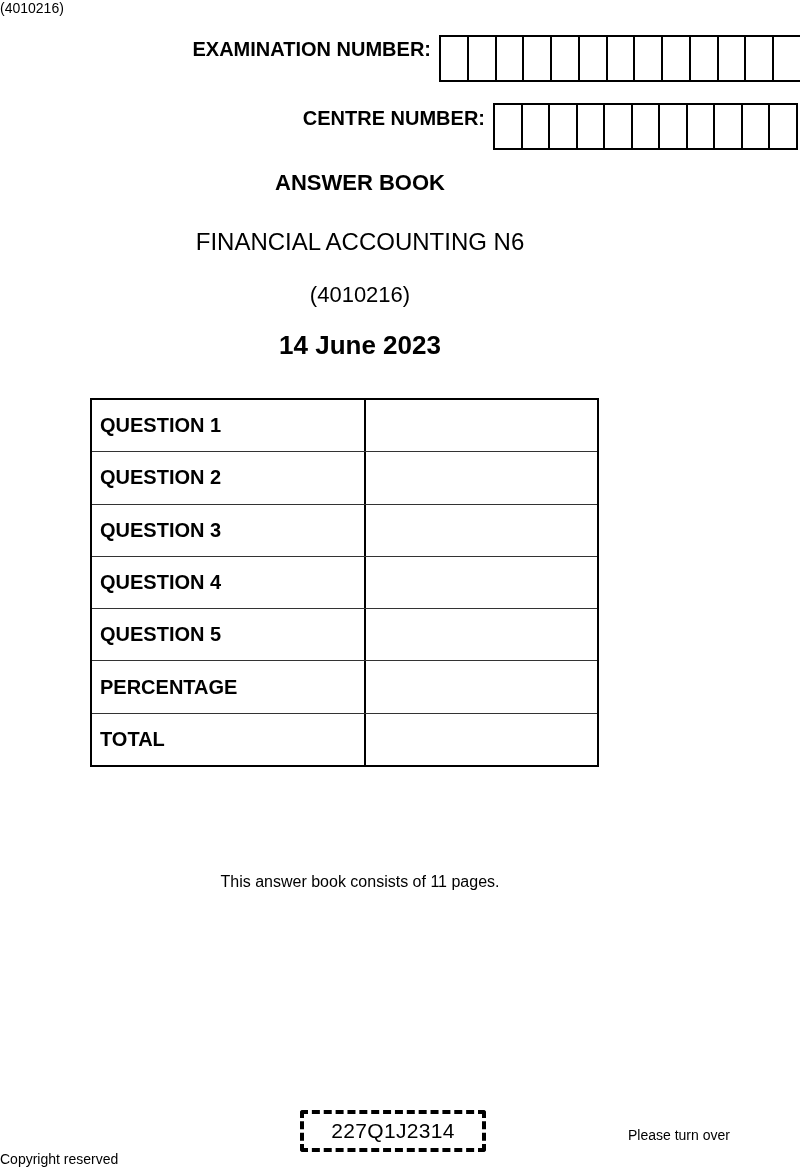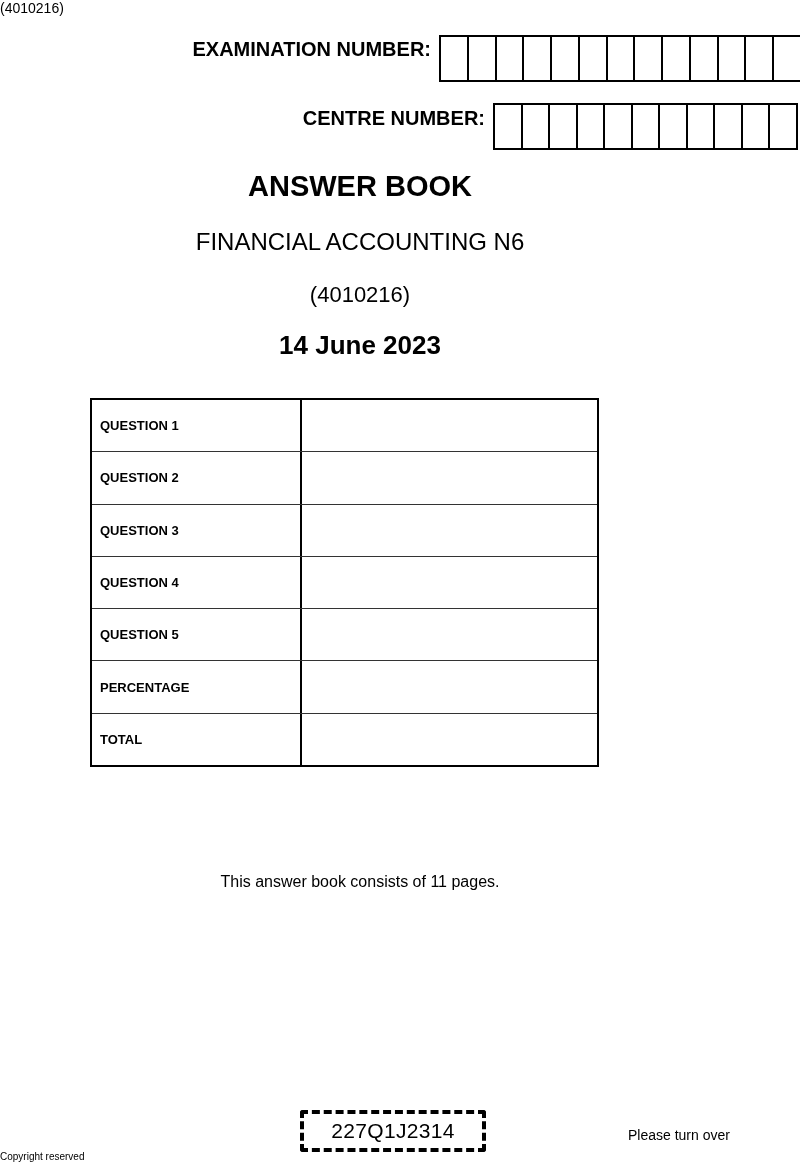--- a/index.html
+++ b/index.html
@@ -45,21 +45,21 @@
     .exam-grid { left: 439px; top: 35px; width: 363px; height: 47px; }
     .centre-grid { left: 493px; top: 103px; width: 305px; height: 47px; }
 
     .center-text {
       left: 0; width: 720px;
       text-align: center;
       white-space: nowrap;
     }
     .title {
       top: 170px;
-      font-size: 29px;
+      font-size: 22px;
       font-weight: bold;
     }
     .subject {
       top: 228px;
       font-size: 24px;
       font-weight: normal;
     }
     .paper-code {
       top: 282px;
       font-size: 22px;
@@ -79,27 +79,27 @@
       flex-direction: column;
     }
     .marks-row {
       flex: 1 1 0;
       display: flex;
       border-bottom: 1.5px solid #333;
       box-sizing: border-box;
     }
     .marks-row:last-child { border-bottom: none; }
     .marks-label {
-      width: 210px;
+      width: 274px;
       border-right: 2.5px solid #000;
       box-sizing: border-box;
       display: flex;
       align-items: center;
       padding-left: 8px;
-      font-size: 13px;
+      font-size: 20px;
       font-weight: bold;
     }
     .marks-value {
       flex: 1;
     }
 
     .pages-note {
       top: 873px;
       font-size: 16px;
       font-weight: normal;
@@ -113,21 +113,21 @@
       box-sizing: border-box;
       display: flex;
       align-items: center;
       justify-content: center;
       font-size: 21px;
       letter-spacing: 0.3px;
     }
 
     .footer-left {
       left: 0; top: 1151px;
-      font-size: 10px;
+      font-size: 14px;
     }
     .footer-right {
       left: 628px; top: 1127px;
       font-size: 14px;
     }
   </style>
 </head>
 <body>
 
 <div class="abs code-top">(4010216)</div>

